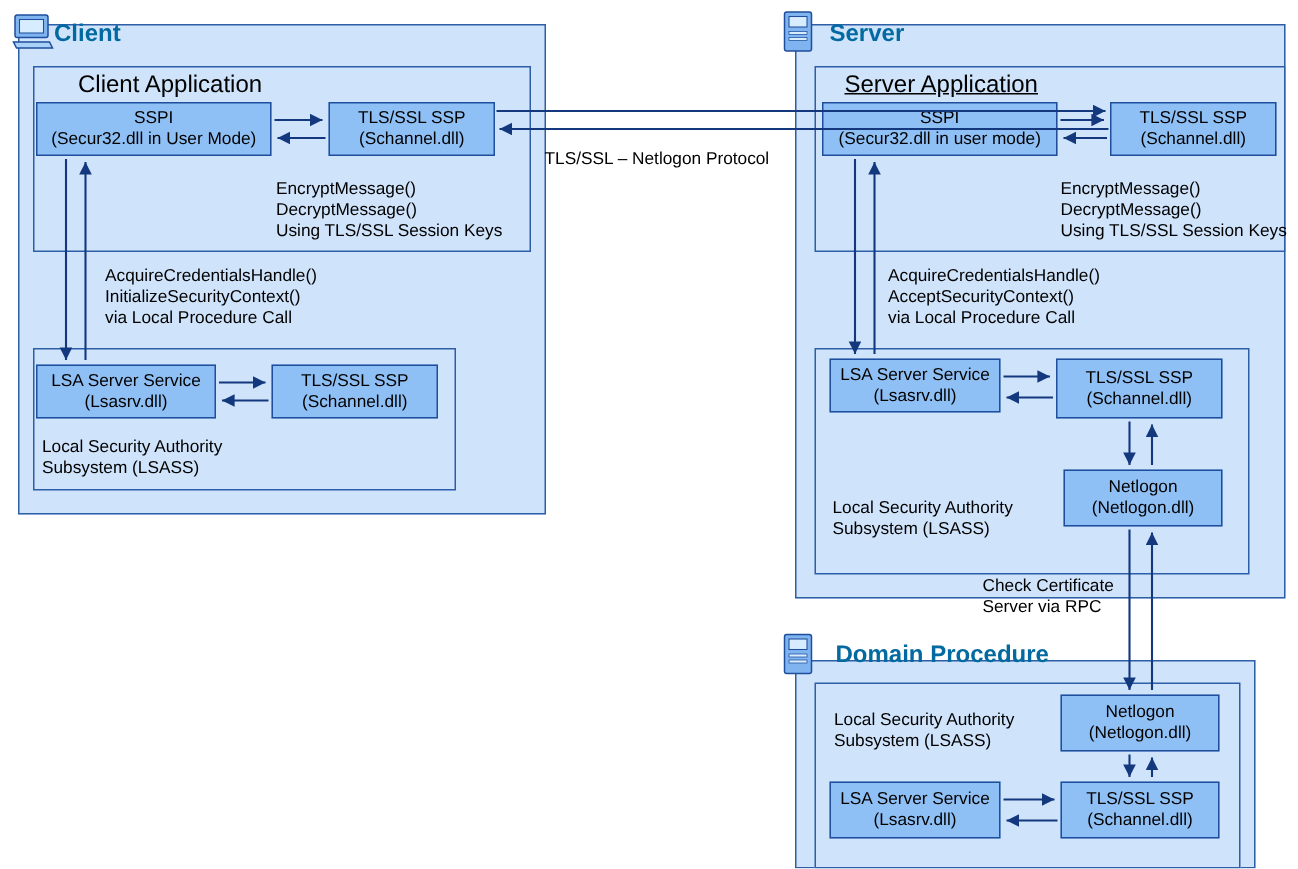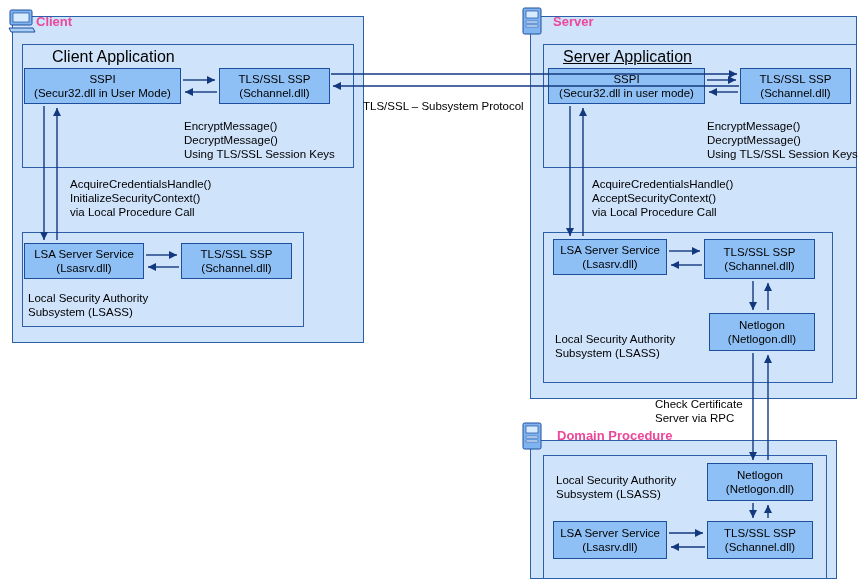--- a/index.html
+++ b/index.html
@@ -40,23 +40,23 @@
     justify-content: center;
     text-align: center;
     font-size: 11.5px;
     color: #000000;
     line-height: 14px;
   }
   .box .l1 { display: block; }
   .box .l2 { display: block; }
   .title {
     position: absolute;
-    font-size: 13px;
+    font-size: 16px;
     font-weight: bold;
-    color: #ec4899;
+    color: #0369a1;
     white-space: nowrap;
   }
   .caption {
     position: absolute;
     font-size: 11.5px;
     color: #000000;
     white-space: nowrap;
     line-height: 14px;
   }
   .caption span { display: block; }
@@ -224,24 +224,24 @@
     <span class="l1">LSA Server Service</span>
     <span class="l2">(Lsasrv.dll)</span>
   </div>
 
   <div class="box" style="left:707px; top:521px; width:106px; height:38px;">
     <span class="l1">TLS/SSL SSP</span>
     <span class="l2">(Schannel.dll)</span>
   </div>
 
   <div class="caption" style="left:363px; top:99px;">
-    <span>TLS/SSL – Subsystem Protocol</span>
-  </div>
-
-  <div class="caption" style="left:655px; top:397px;">
+    <span>TLS/SSL – Netlogon Protocol</span>
+  </div>
+
+  <div class="caption" style="left:655px; top:384px;">
     <span>Check Certificate</span>
     <span>Server via RPC</span>
   </div>
 
   <svg class="arrows">
     <defs>
       <marker id="ah" markerWidth="7" markerHeight="7" refX="6" refY="3" orient="auto">
         <path d="M0,0 L6,3 L0,6 z" fill="#13387e"></path>
       </marker>
     </defs>

